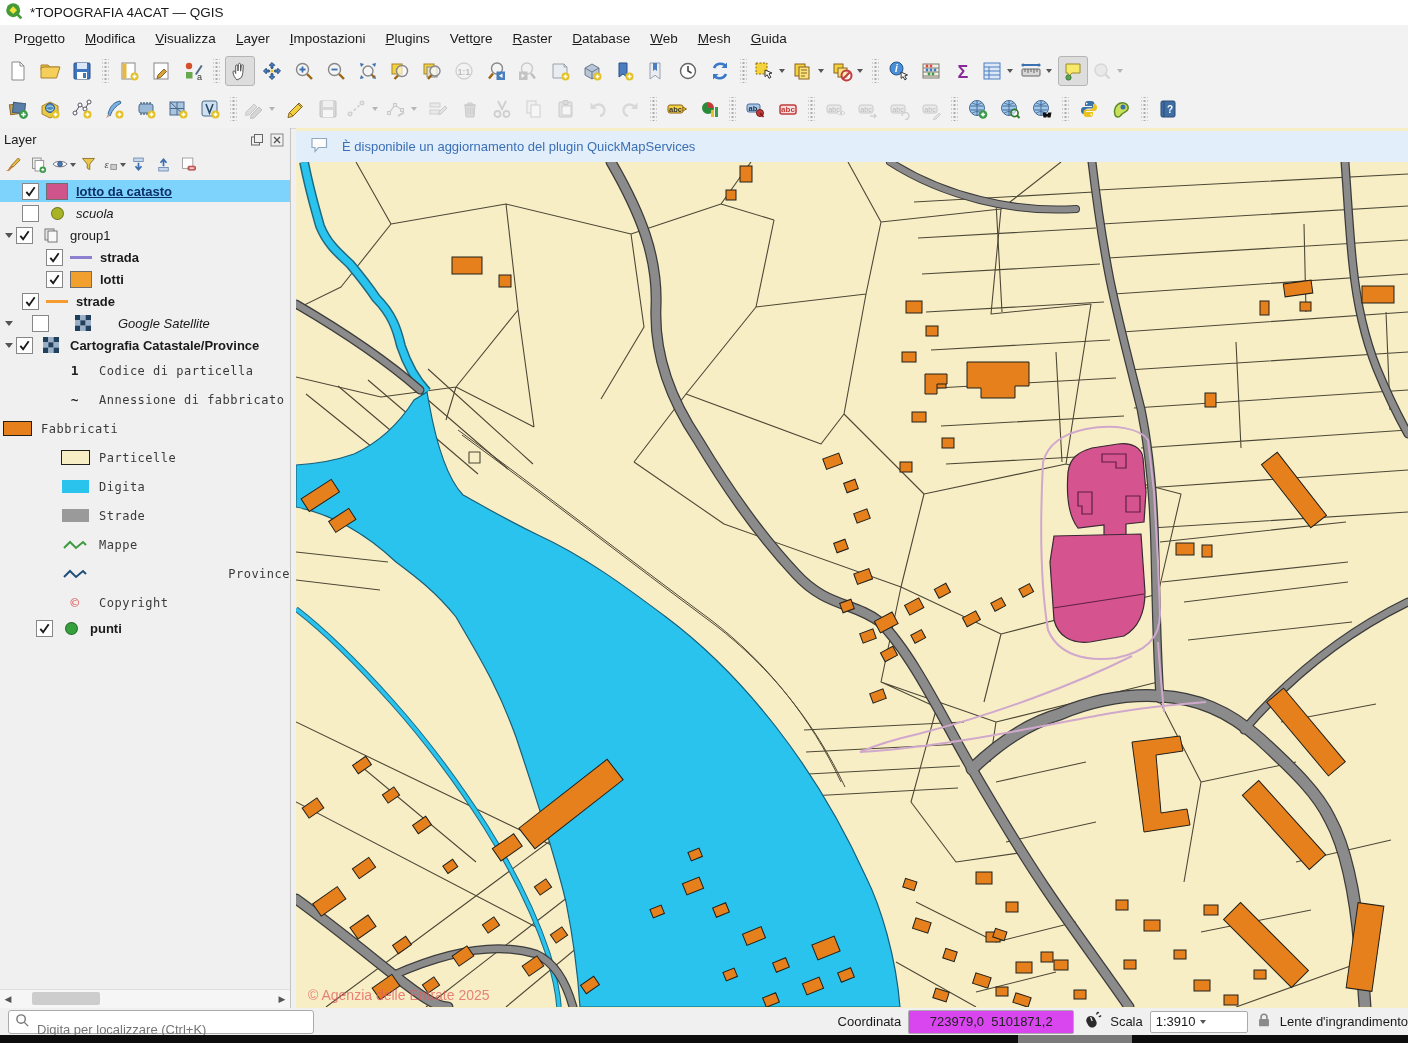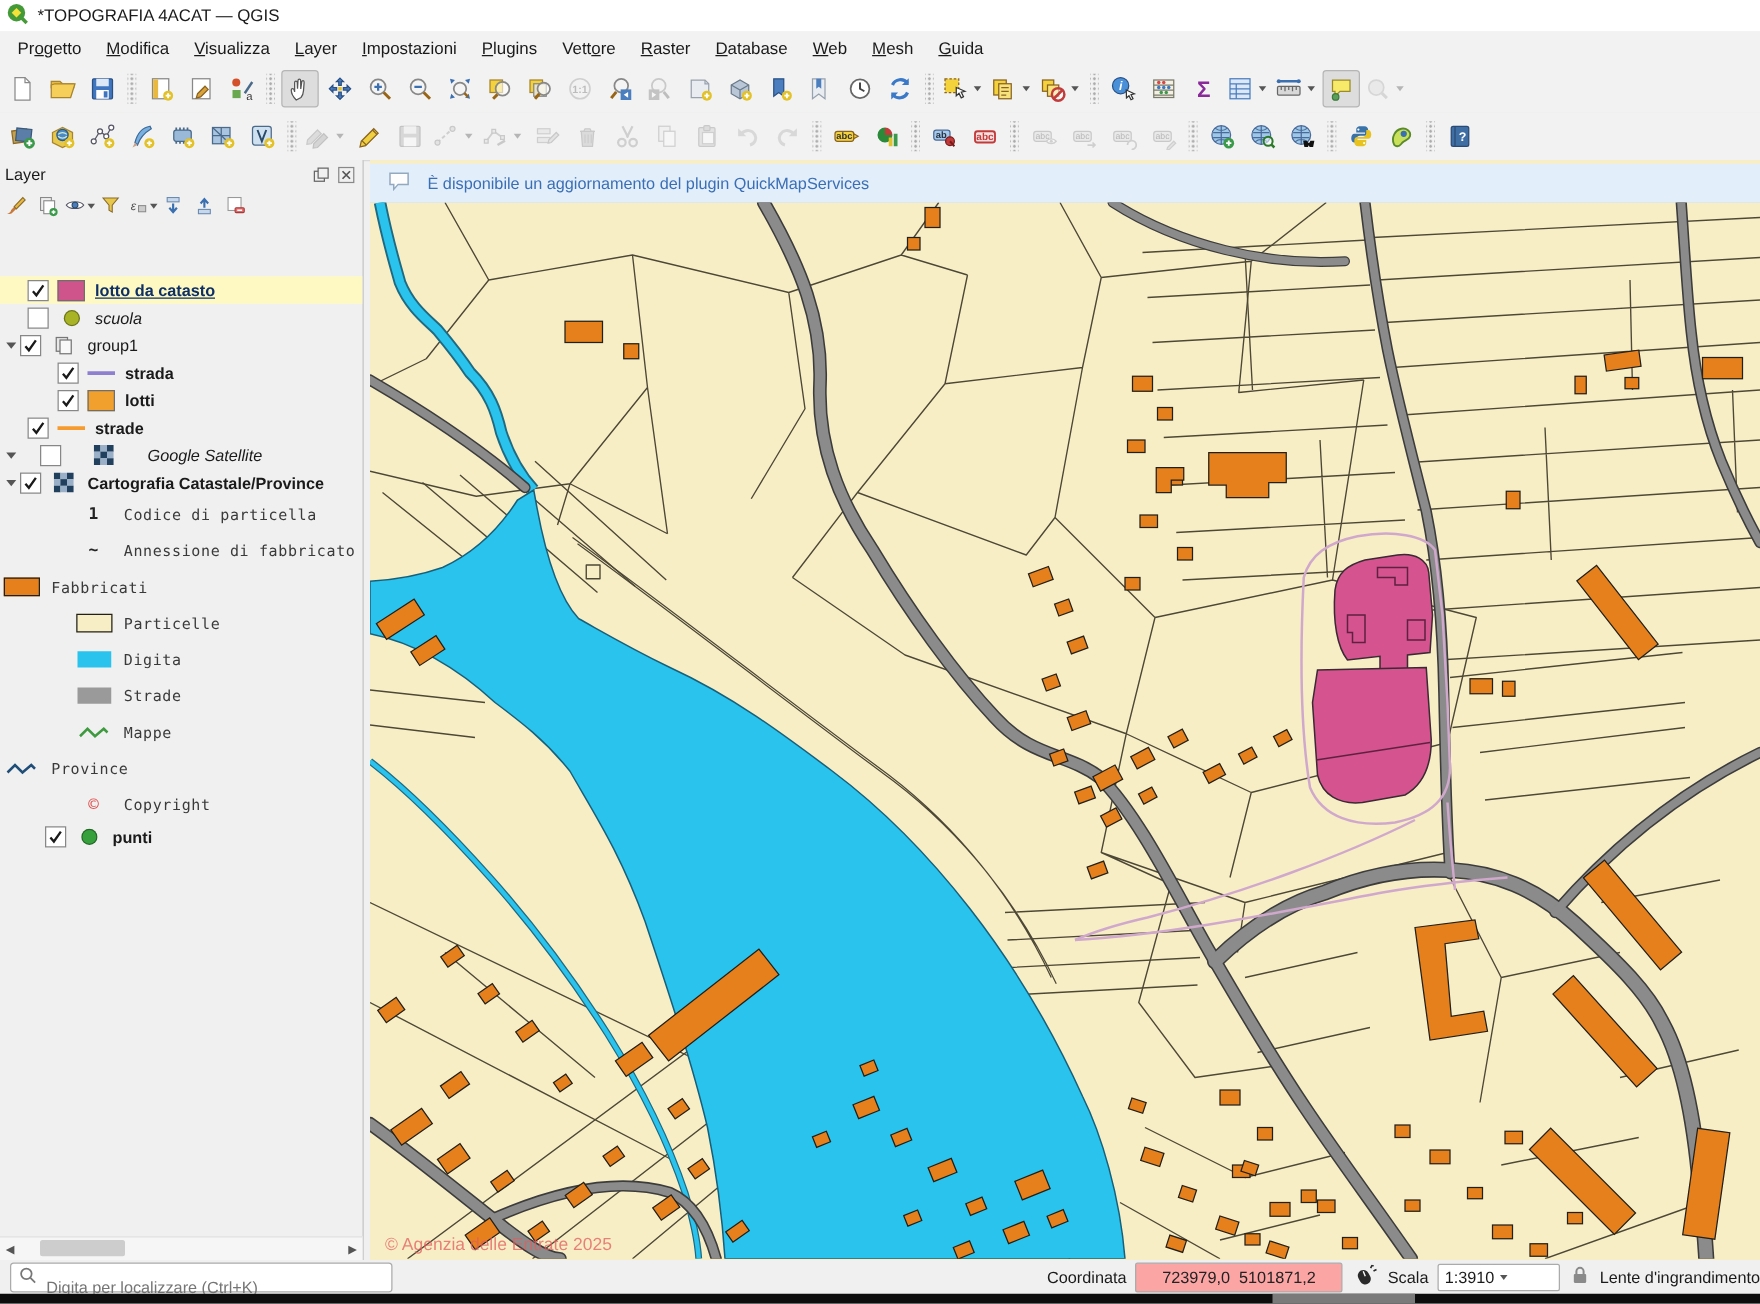--- a/index.html
+++ b/index.html
@@ -34,21 +34,21 @@
   .panel-header{height:23px;display:flex;align-items:center;font-size:13px;padding:0 4px;}
   .panel-header .ph-title{flex:1;}
   .phbtn{width:18px;height:16px;display:flex;align-items:center;justify-content:center;margin-left:2px;}
   .panel-tools{height:27px;display:flex;align-items:center;padding:0 1px;}
   .ptbtn{width:25px;height:24px;display:flex;align-items:center;justify-content:center;border-radius:2px;}
   .ptbtn svg{width:19px;height:19px;}
   .pdd{width:0;height:0;border-left:3px solid transparent;border-right:3px solid transparent;border-top:4px solid #555;margin-left:1px;}
   .tree{position:absolute;top:52px;left:0;right:0;bottom:19px;overflow:hidden;}
   .trow{display:flex;align-items:center;height:22px;font-size:13px;white-space:nowrap;}
   .trow.legend{height:29px;font-family:"DejaVu Sans Mono",monospace;font-size:12px;color:#3a3a3a;letter-spacing:.5px;}
-  .trow.sel{background:#fef9c3;margin-top:41px;}
+  .trow.sel{background:#7dd3fc;}
   .trow.sel .tlabel{color:#0d2f66;text-decoration:underline;}
   .exp{width:0;height:0;border-left:4.5px solid transparent;border-right:4.5px solid transparent;
     border-top:5.5px solid #555;margin:0 3px;}
   .cb{width:15px;height:15px;background:#fff;border:1px solid #878787;margin-right:6px;flex:none;
     display:flex;align-items:center;justify-content:center;}
   .swatch{margin-right:7px;display:flex;align-items:center;justify-content:center;flex:none;}
   .tlabel{overflow:hidden;}
   .b{font-weight:bold;} .i{font-style:italic;}
   
   .map-wrap{position:absolute;left:296px;top:128px;right:0;bottom:35px;background:#f8eec6;}
@@ -60,21 +60,21 @@
   .hscroll{position:absolute;bottom:0;left:0;right:0;height:18px;background:#f6f6f6;border-top:1px solid #e0e0e0;}
   .hs-arrow{position:absolute;top:2px;width:14px;height:14px;display:flex;align-items:center;justify-content:center;font-size:9px;color:#555;}
   .hs-thumb{position:absolute;top:2px;left:32px;width:68px;height:13px;background:#cdcdcd;border-radius:2px;}
   
   .statusbar{position:absolute;left:0;right:0;bottom:8px;height:27px;background:#f0f0f0;
     display:flex;align-items:center;font-size:13px;overflow:hidden;}
   .locator{width:292px;height:22px;margin-left:8px;background:#fff;border:1px solid #ababab;border-radius:3px;
     display:flex;align-items:center;padding:0 6px;gap:5px;flex:none;}
   .locator input{border:none;outline:none;font-size:13px;width:100%;color:#333;font-family:"Liberation Sans",sans-serif;background:transparent;margin-top:16px;}
   .sb-right{margin-left:auto;display:flex;align-items:center;gap:7px;padding-right:0;white-space:nowrap;}
-  .sb-input{height:20px;background:#fca5a5;border:1px solid #ababab;border-radius:2px;font-size:13px;
+  .sb-input{height:20px;background:#d946ef;border:1px solid #ababab;border-radius:2px;font-size:13px;
     text-align:center;font-family:"Liberation Sans",sans-serif;color:#222;}
   .scale-combo{height:20px;min-width:86px;background:#fff;border:1px solid #ababab;border-radius:2px;
     display:flex;align-items:center;justify-content:flex-start;padding:0 5px;}
   .os-strip{position:absolute;left:0;right:0;bottom:0;height:8px;background:#0d0d0d;}
   .os-seg{position:absolute;left:1018px;width:114px;top:0;bottom:0;background:#7a7a7a;}
 </style>
 </head>
 <body>
 
 <div id="app">
@@ -818,21 +818,21 @@
           <span class="tlabel">Strade</span>
         </div>
         <div class="trow legend" style="padding-left: 58px;">
           <span class="swatch" style="width: 34px;">
             <svg width="26" height="14" viewBox="0 0 26 14">
               <path d="M2 10l6-6 6 6 7-6 3 3" fill="none" stroke="#3e9a3e" stroke-width="2"></path>
             </svg>
           </span>
           <span class="tlabel">Mappe</span>
         </div>
-        <div class="trow legend" style="">
+        <div class="trow legend" style="padding-left: 58px; justify-content: space-between;">
           <span class="swatch" style="width: 34px;">
             <svg width="26" height="14" viewBox="0 0 26 14">
               <path d="M2 10l6-6 6 6 7-6 3 3" fill="none" stroke="#1f4e79" stroke-width="2"></path>
             </svg>
           </span>
           <span class="tlabel">Province</span>
         </div>
         <div class="trow legend" style="padding-left: 58px;">
           <span class="swatch" style="width: 34px;">
             <span style="color:#e05555;font-size:14px;width:20px;text-align:center">©</span>

